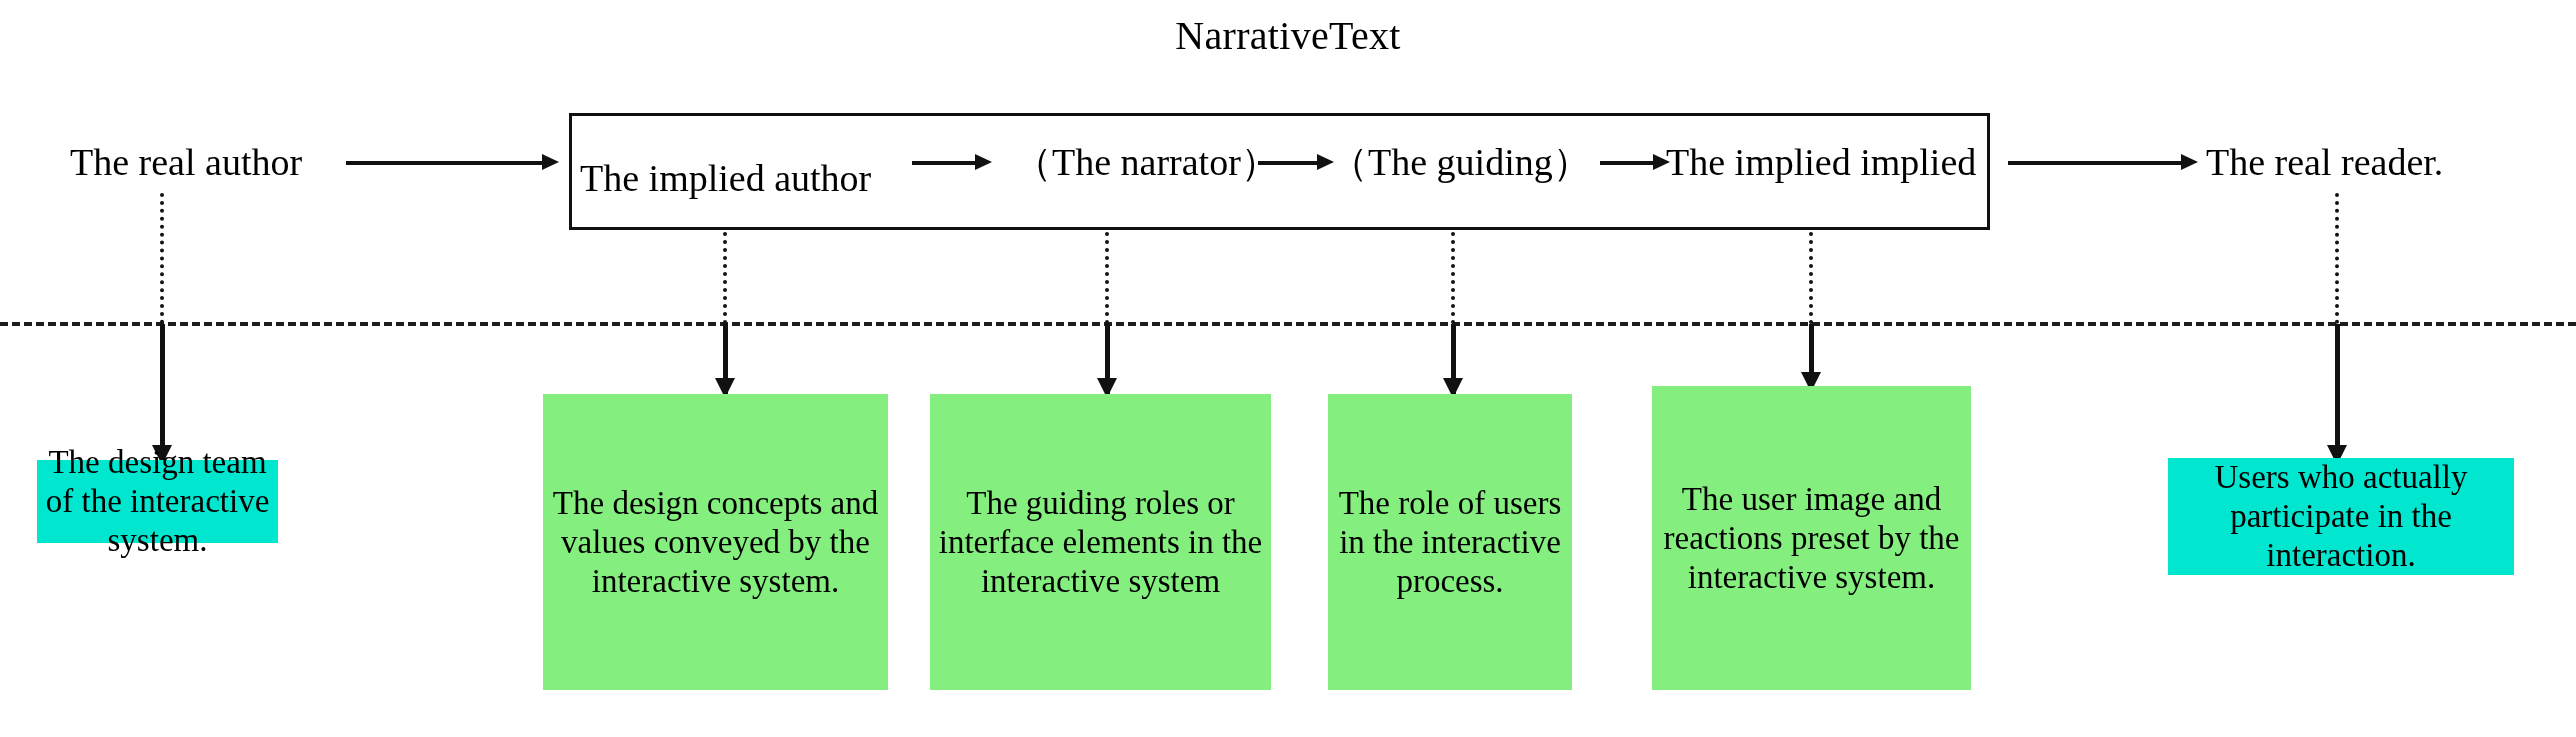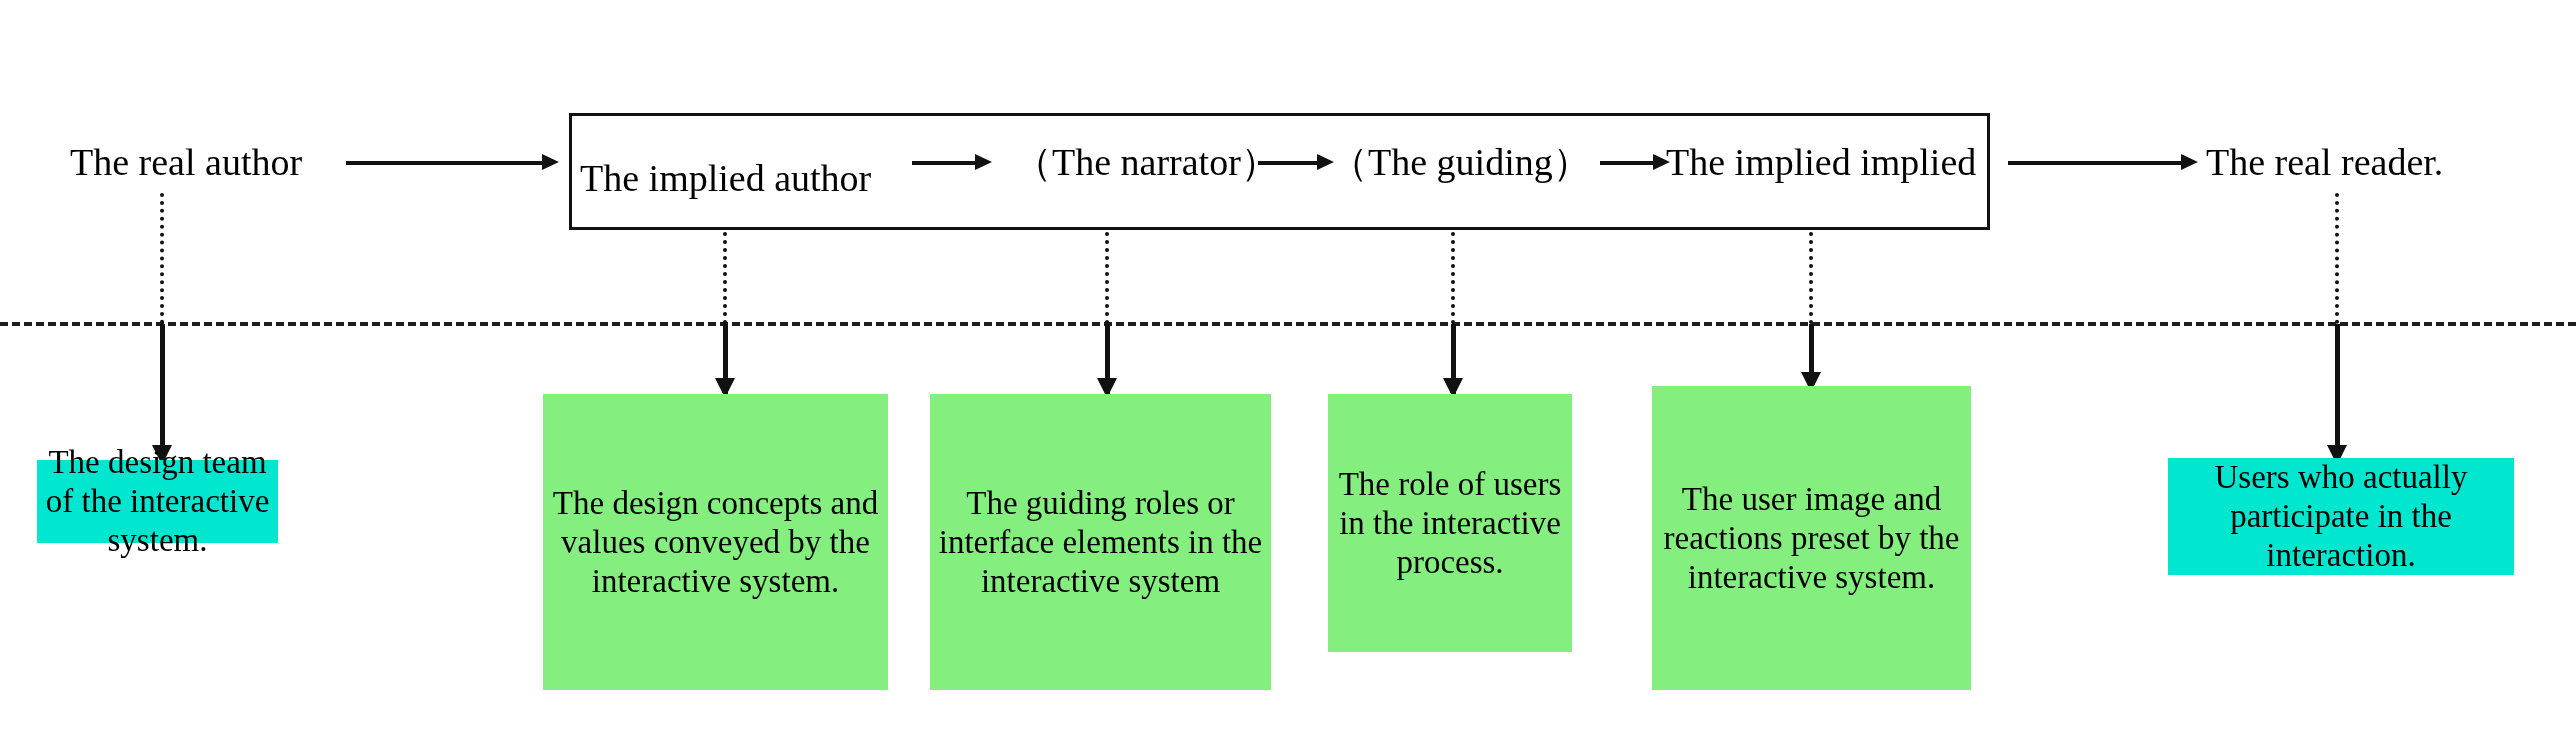--- a/index.html
+++ b/index.html
@@ -61,20 +61,21 @@
         justify-content:center;text-align:center;padding:4px 8px;}
   .card span{display:block;font-size:33px;line-height:39px;}
   .card.cyan{background:#00e6cf;}
   .card.green{background:#84ee7e;}
 </style>
 </head>
 <body>
 
 <div id="stage">
 
+  <div id="title">NarrativeText</div>
 
   <div id="flow-box"></div>
 
   <div class="flow-label" id="lbl-real-author">The real author</div>
   <div class="flow-label" id="lbl-implied-author">The implied author</div>
   <div class="flow-label" id="lbl-narrator">（The narrator）</div>
   <div class="flow-label" id="lbl-narratee">（The guiding）</div>
   <div class="flow-label" id="lbl-implied-reader">The implied implied</div>
   <div class="flow-label" id="lbl-real-reader">The real reader.</div>
 
@@ -142,21 +143,21 @@
   </div>
 
   <div class="card green" style="left:543px;top:394px;width:345px;height:296px;text-align:center;">
     <span>The design concepts and values conveyed by the interactive system.</span>
   </div>
 
   <div class="card green" style="left:930px;top:394px;width:341px;height:296px;">
     <span>The guiding roles or interface elements in the interactive system</span>
   </div>
 
-  <div class="card green" style="left:1328px;top:394px;width:244px;height:258px;text-align:center;">
+  <div class="card green" style="left:1328px;top:394px;width:244px;height:296px;text-align:center;">
     <span>The role of users in the interactive process.</span>
   </div>
 
   <div class="card green" style="left:1652px;top:386px;width:319px;height:304px;">
     <span>The user image and reactions preset by the interactive system.</span>
   </div>
 
   <div class="card cyan" style="left:2168px;top:458px;width:346px;height:117px;">
     <span>Users who actually participate in the interaction.</span>
   </div>

